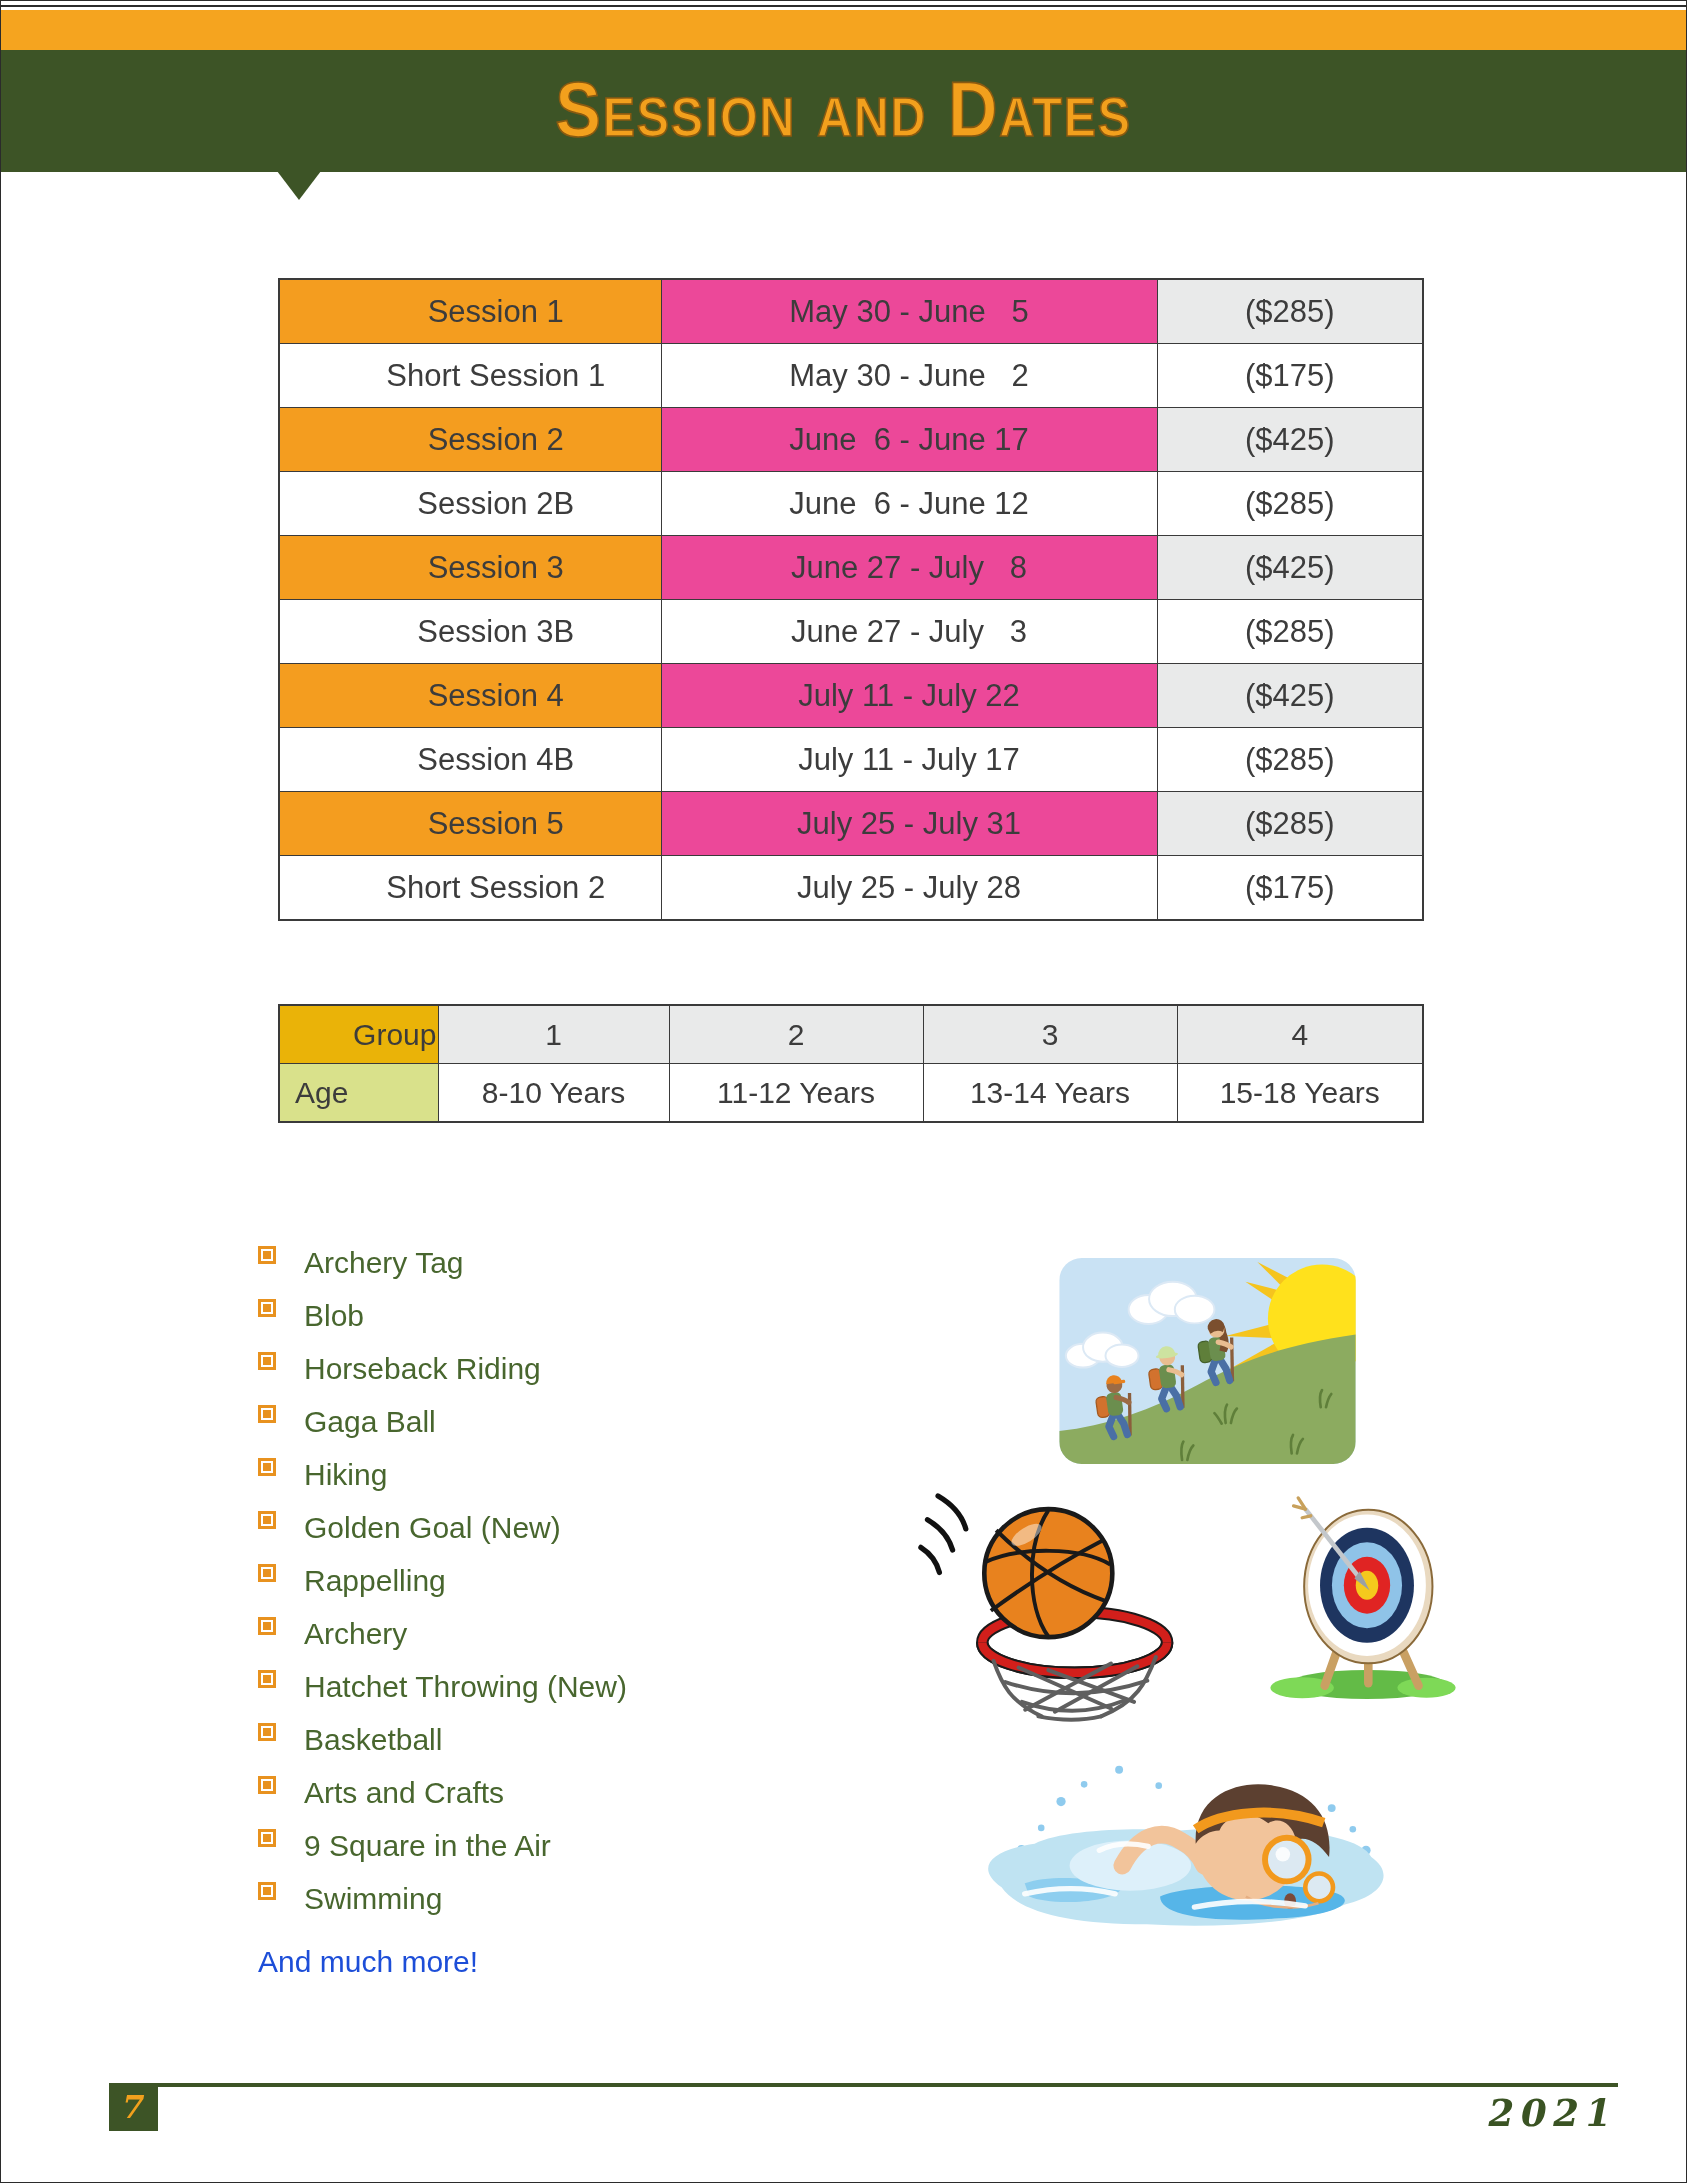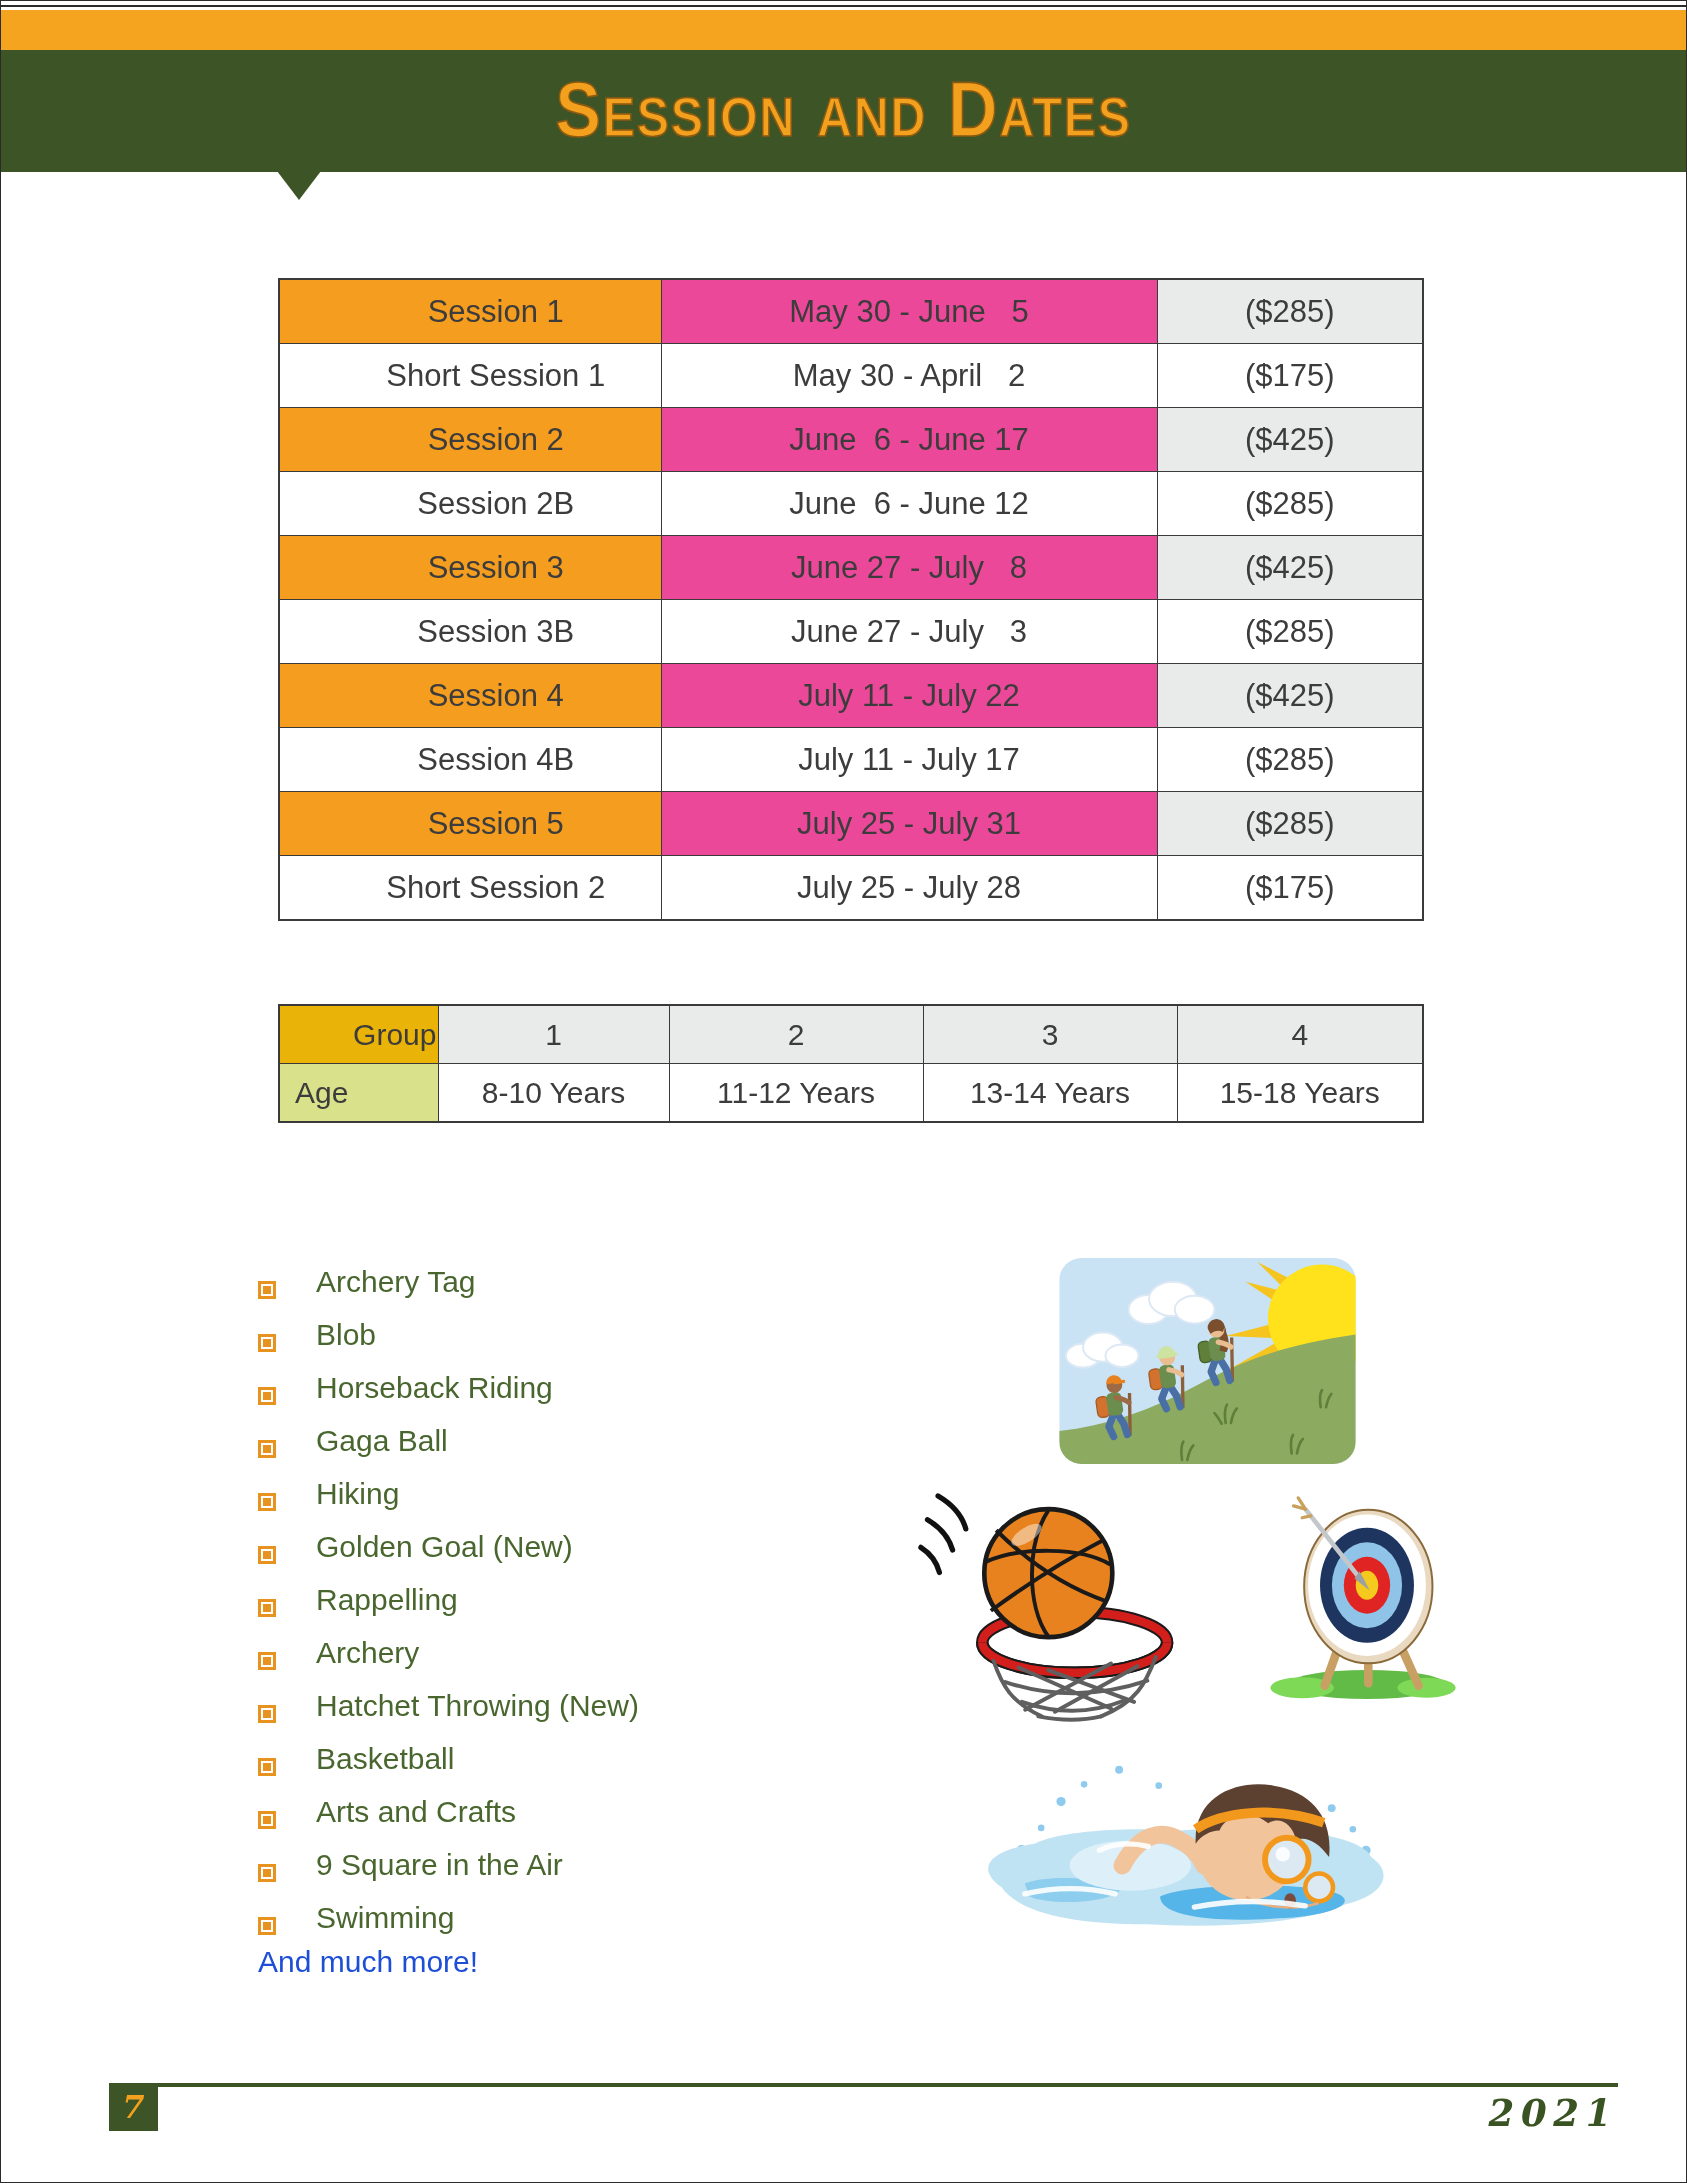--- a/index.html
+++ b/index.html
@@ -34,21 +34,21 @@
   #sessions tr.hl td.c-name{background:#F49D1F;}
   #sessions tr.hl td.c-date{background:#ec4899;}
   #sessions tr.hl td.c-price{background:#E9EAEA;}
   #groups{position:absolute;left:277px;top:1003px;width:1144px;border:2px solid #3a3a3a;}
   #groups td{height:55px;font-size:30px;text-align:center;}
   #groups td.g-label{text-align:right;padding-left:18.5px;background:#eab308;}
   #groups td.a-label{text-align:left;padding-left:15px;background:#D9E18B;}
   #groups tr.r-group td.g-cell{background:#E9EAEA;}
   
   #activities{position:absolute;left:257px;top:1245px;}
-  #activities .act-row{display:flex;align-items:flex-end;height:53px;gap:12px;}
+  #activities .act-row{display:flex;align-items:flex-start;height:53px;}
   .bullet{
     width:12px;height:12px;border:3.3px solid #E8921F;background:#ffffff;
     display:flex;align-items:center;justify-content:center;margin-right:28px;flex:0 0 auto;
   }
   .bullet .inner{width:8.6px;height:8.6px;background:#E8921F;}
   .act-text{font-size:30px;color:#48662E;white-space:nowrap;}
   .more-text{display:flex;align-items:center;height:53px;font-size:30px;color:#1d4ed8;}
   
   .illus{position:absolute;}
   #illus-hiking{left:1058px;top:1257px;width:297px;height:206px;}
@@ -87,21 +87,21 @@
         <col style="width:266px">
       </colgroup>
     <tbody>
       <tr class="hl">
         <td class="c-name">Session 1</td>
         <td class="c-date">May 30 - June   5</td>
         <td class="c-price">($285)</td>
       </tr>
       <tr>
         <td class="c-name">Short Session 1</td>
-        <td class="c-date">May 30 - April   2</td>
+        <td class="c-date">May 30 - June   2</td>
         <td class="c-price">($175)</td>
       </tr>
       <tr class="hl">
         <td class="c-name">Session 2</td>
         <td class="c-date">June  6 - June 17</td>
         <td class="c-price">($425)</td>
       </tr>
       <tr>
         <td class="c-name">Session 2B</td>
         <td class="c-date">June  6 - June 12</td>

